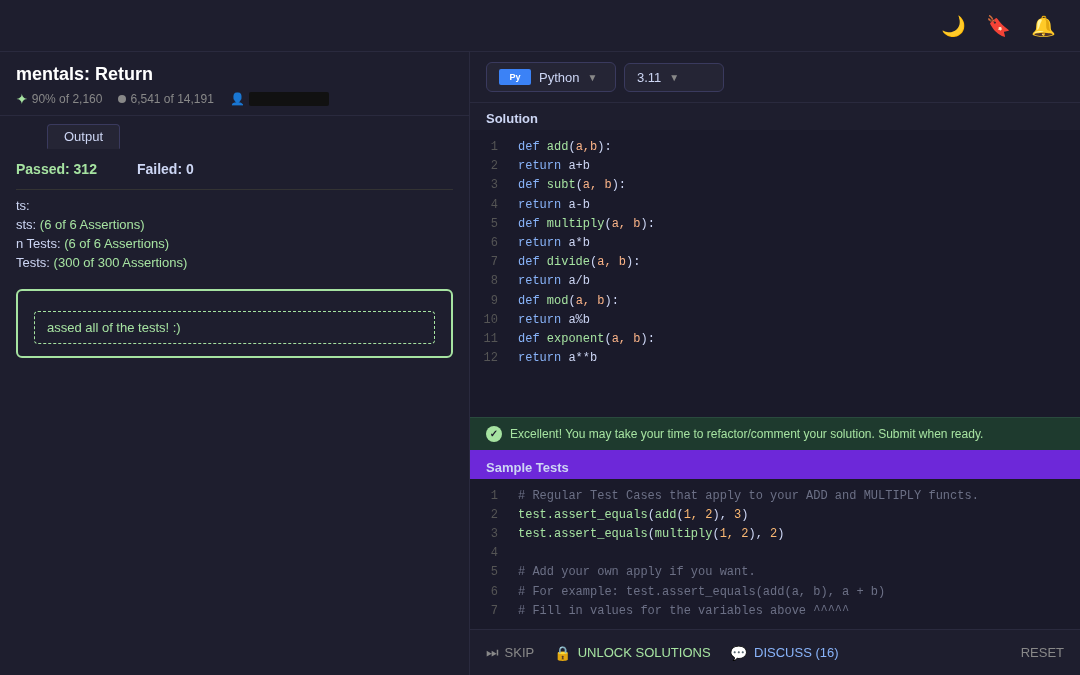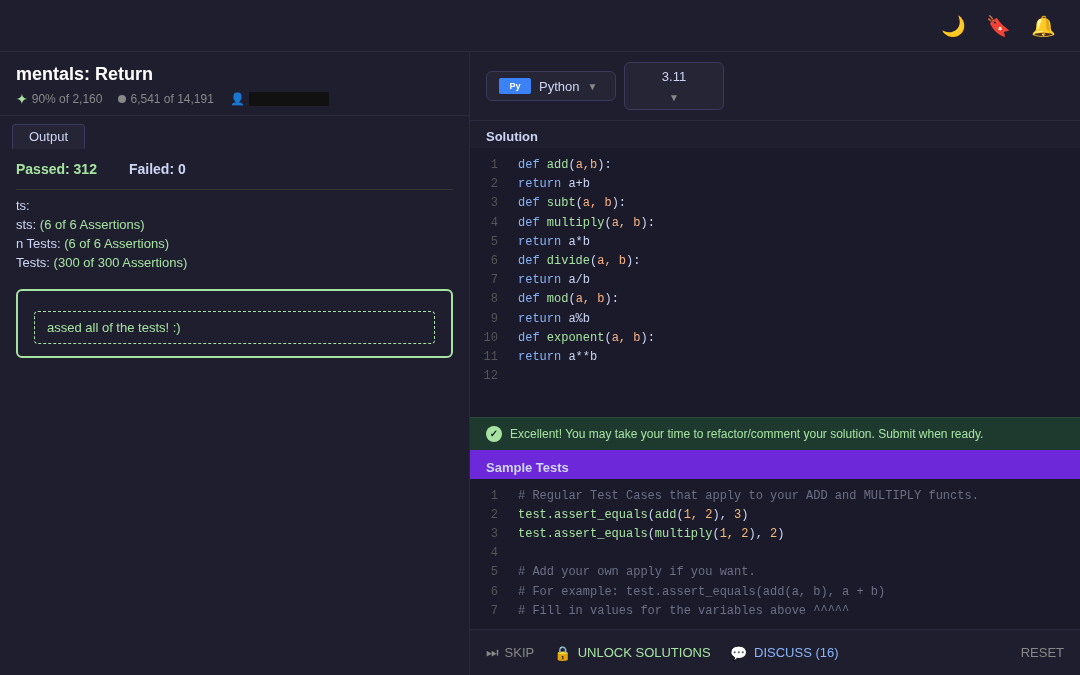--- a/index.html
+++ b/index.html
@@ -80,20 +80,21 @@
       height: 14px;
       border-radius: 2px;
       display: inline-block;
     }
 
     
     .output-tabs {
       padding: 8px 12px 0;
       display: flex;
       gap: 4px;
+      margin-left: 35px;
     }
     .output-tab {
       background: #2a2a3e;
       border: 1px solid #3a3a5e;
       color: #cdd6f4;
       padding: 4px 16px;
       font-size: 13px;
       border-radius: 4px 4px 0 0;
       cursor: pointer;
     }
@@ -103,21 +104,21 @@
     }
 
     
     .test-results {
       flex: 1;
       overflow-y: auto;
       padding: 12px 16px;
     }
     .passed-failed-row {
       display: flex;
-      gap: 32px;
+      gap: 40px;
       margin-bottom: 12px;
     }
     .passed-label {
       color: #a6e3a1;
       font-weight: 700;
       font-size: 14px;
     }
     .failed-label {
       color: #cdd6f4;
       font-weight: 700;
@@ -208,21 +209,20 @@
       border: 1px solid #3a3a5e;
       color: #cdd6f4;
       padding: 6px 12px;
       border-radius: 6px;
       font-size: 13px;
       display: flex;
       align-items: center;
       gap: 8px;
       cursor: pointer;
       min-width: 100px;
-      flex-direction: column;
     }
     .chevron-icon {
       font-size: 10px;
       color: #888;
     }
 
     
     .code-section {
       padding: 8px 16px 4px;
       font-size: 13px;
@@ -441,20 +441,21 @@
 
     <div class="code-editor">
       <div class="code-lines">
         <div class="line-numbers">
           1<br>2<br>3<br>4<br>5<br>6<br>7<br>8<br>9<br>10<br>11<br>12
         </div>
         <div class="code-content">
           <div><span class="kw">def</span> <span class="fn">add</span>(<span class="param">a,b</span>):</div>
           <div>    <span class="ret">return</span> a+b</div>
           <div><span class="kw">def</span> <span class="fn">subt</span>(<span class="param">a, b</span>):</div>
+          <div>    <span class="ret">return</span> a-b</div>
           <div><span class="kw">def</span> <span class="fn">multiply</span>(<span class="param">a, b</span>):</div>
           <div>    <span class="ret">return</span> a*b</div>
           <div><span class="kw">def</span> <span class="fn">divide</span>(<span class="param">a, b</span>):</div>
           <div>    <span class="ret">return</span> a/b</div>
           <div><span class="kw">def</span> <span class="fn">mod</span>(<span class="param">a, b</span>):</div>
           <div>    <span class="ret">return</span> a%b</div>
           <div><span class="kw">def</span> <span class="fn">exponent</span>(<span class="param">a, b</span>):</div>
           <div>    <span class="ret">return</span> a**b</div>
         </div>
       </div>

